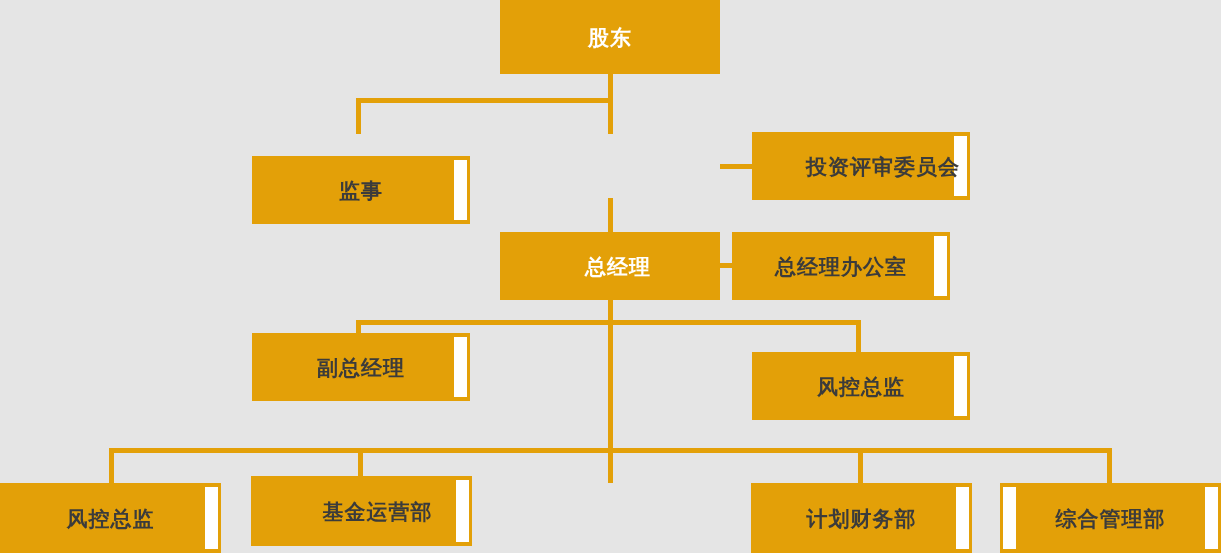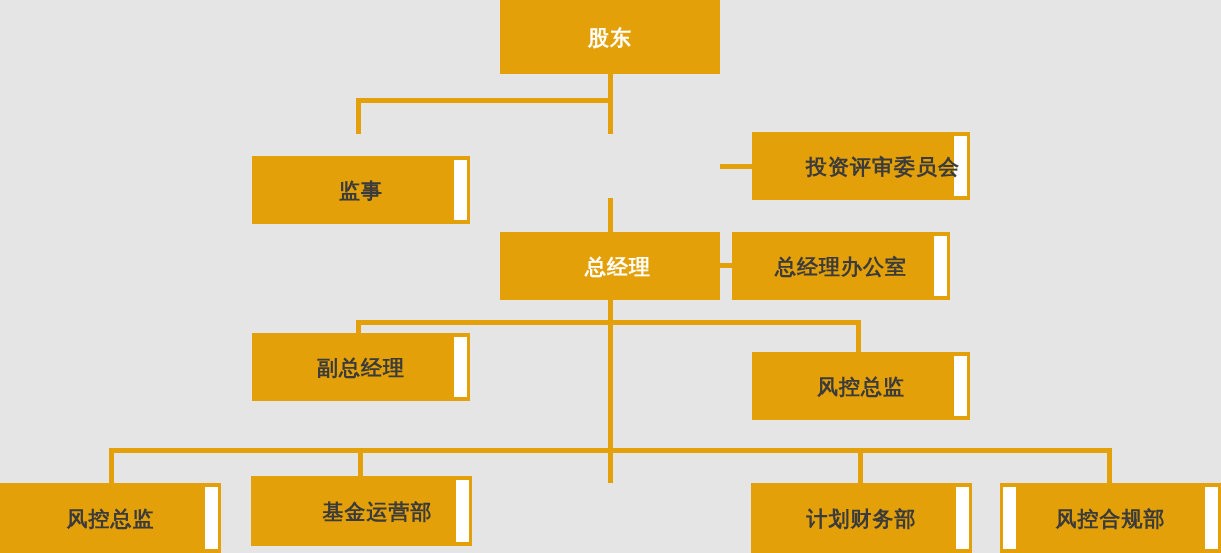--- a/index.html
+++ b/index.html
@@ -144,16 +144,16 @@
 
 
   <div class="node dark" style="left:751px; top:483px; width:221px; height:70px;">
     <div class="notch right"></div>
     <span class="node-label">计划财务部</span>
   </div>
 
   <div class="node dark" style="left:1000px; top:483px; width:221px; height:70px;">
     <div class="notch left"></div>
     <div class="notch right"></div>
-    <span class="node-label">风控合规部</span>
+    <span class="node-label">综合管理部</span>
   </div>
 
 </div>
 
 </body></html>

